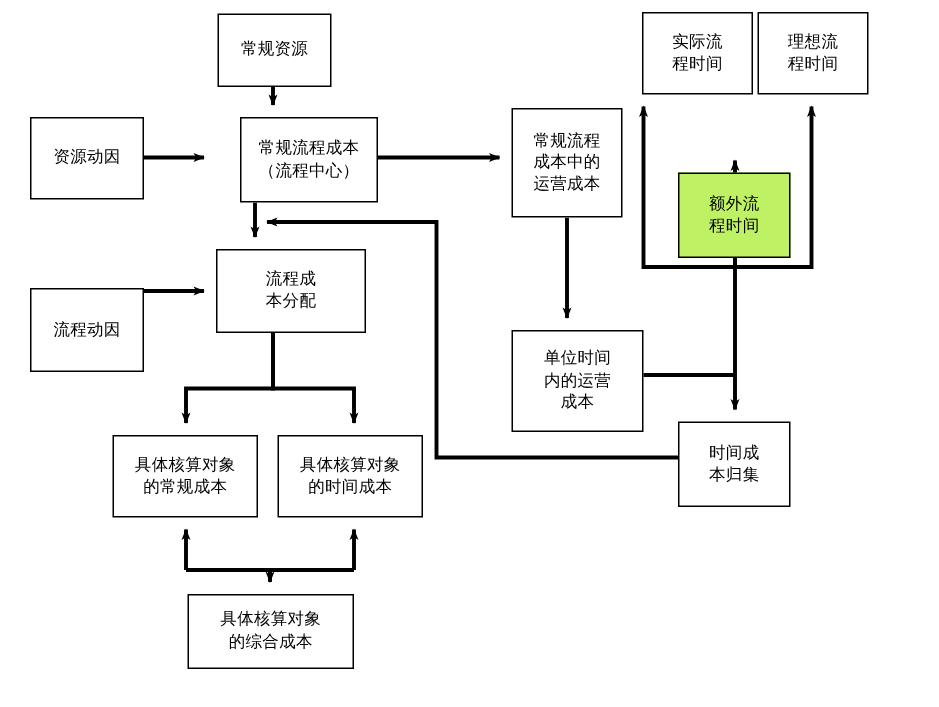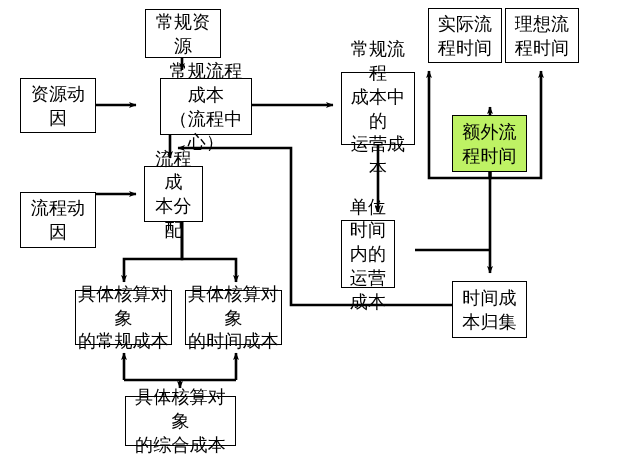--- a/index.html
+++ b/index.html
@@ -29,21 +29,21 @@
   .node {
     position: absolute;
     box-sizing: border-box;
     border: 1.6px solid #000000;
     background: #ffffff;
     display: flex;
     align-items: center;
     justify-content: center;
     text-align: center;
     color: #000000;
-    font-size: 18px;
+    font-size: 11px;
     line-height: 1.32;
     letter-spacing: 0.2px;
     z-index: 2;
     white-space: pre-line;
     padding: 1px 2px;
   }
 </style>
 </head>
 <body>
 
@@ -85,23 +85,23 @@
       <div class="node" style="left: 394px; top: 8px; width: 74px; height: 55px; border-color: rgb(0, 0, 0); background: rgb(255, 255, 255); margin-left: 34px;"><span>实际流
 程时间</span></div>
       <div class="node" style="left: 505px; top: 8px; width: 74px; height: 55px; border-color: rgb(0, 0, 0); background: rgb(255, 255, 255);"><span>理想流
 程时间</span></div>
       <div class="node" style="left: 341px; top: 72px; width: 74px; height: 73px; border-color: rgb(0, 0, 0); background: rgb(255, 255, 255);"><span>常规流程
 成本中的
 运营成本</span></div>
       <div class="node" style="left: 452px; top: 115px; width: 75px; height: 57px; border-color: rgb(0, 0, 0); background: #bef264;"><span>额外流
 程时间</span></div>
       <div class="node" style="left: 20px; top: 166px; width: 76px; height: 56px; border-color: rgb(0, 0, 0); background: rgb(255, 255, 255); margin-top: 26px;"><span>流程动因</span></div>
-      <div class="node" style="left: 144px; top: 166px; width: 59px; height: 56px; border-color: rgb(0, 0, 0); background: rgb(255, 255, 255);"><span>流程成
+      <div class="node" style="left: 144px; top: 166px; width: 100px; height: 56px; border-color: rgb(0, 0, 0); background: rgb(255, 255, 255);"><span>流程成
 本分配</span></div>
-      <div class="node" style="left: 341px; top: 220px; width: 54px; height: 68px; border-color: rgb(0, 0, 0); background: rgb(255, 255, 255);"><span>单位时间
+      <div class="node" style="left: 341px; top: 220px; width: 88px; height: 68px; border-color: rgb(0, 0, 0); background: rgb(255, 255, 255);"><span>单位时间
 内的运营
 成本</span></div>
       <div class="node" style="left: 452px; top: 281px; width: 75px; height: 57px; border-color: rgb(0, 0, 0); background: rgb(255, 255, 255);"><span>时间成
 本归集</span></div>
       <div class="node" style="left: 75px; top: 290px; width: 97px; height: 55px; border-color: rgb(0, 0, 0); background: rgb(255, 255, 255);"><span>具体核算对象
 的常规成本</span></div>
       <div class="node" style="left: 185px; top: 290px; width: 97px; height: 55px; border-color: rgb(0, 0, 0); background: rgb(255, 255, 255);"><span>具体核算对象
 的时间成本</span></div>
       <div class="node" style="left: 125px; top: 396px; width: 111px; height: 50px; border-color: rgb(0, 0, 0); background: rgb(255, 255, 255);"><span>具体核算对象
 的综合成本</span></div>

